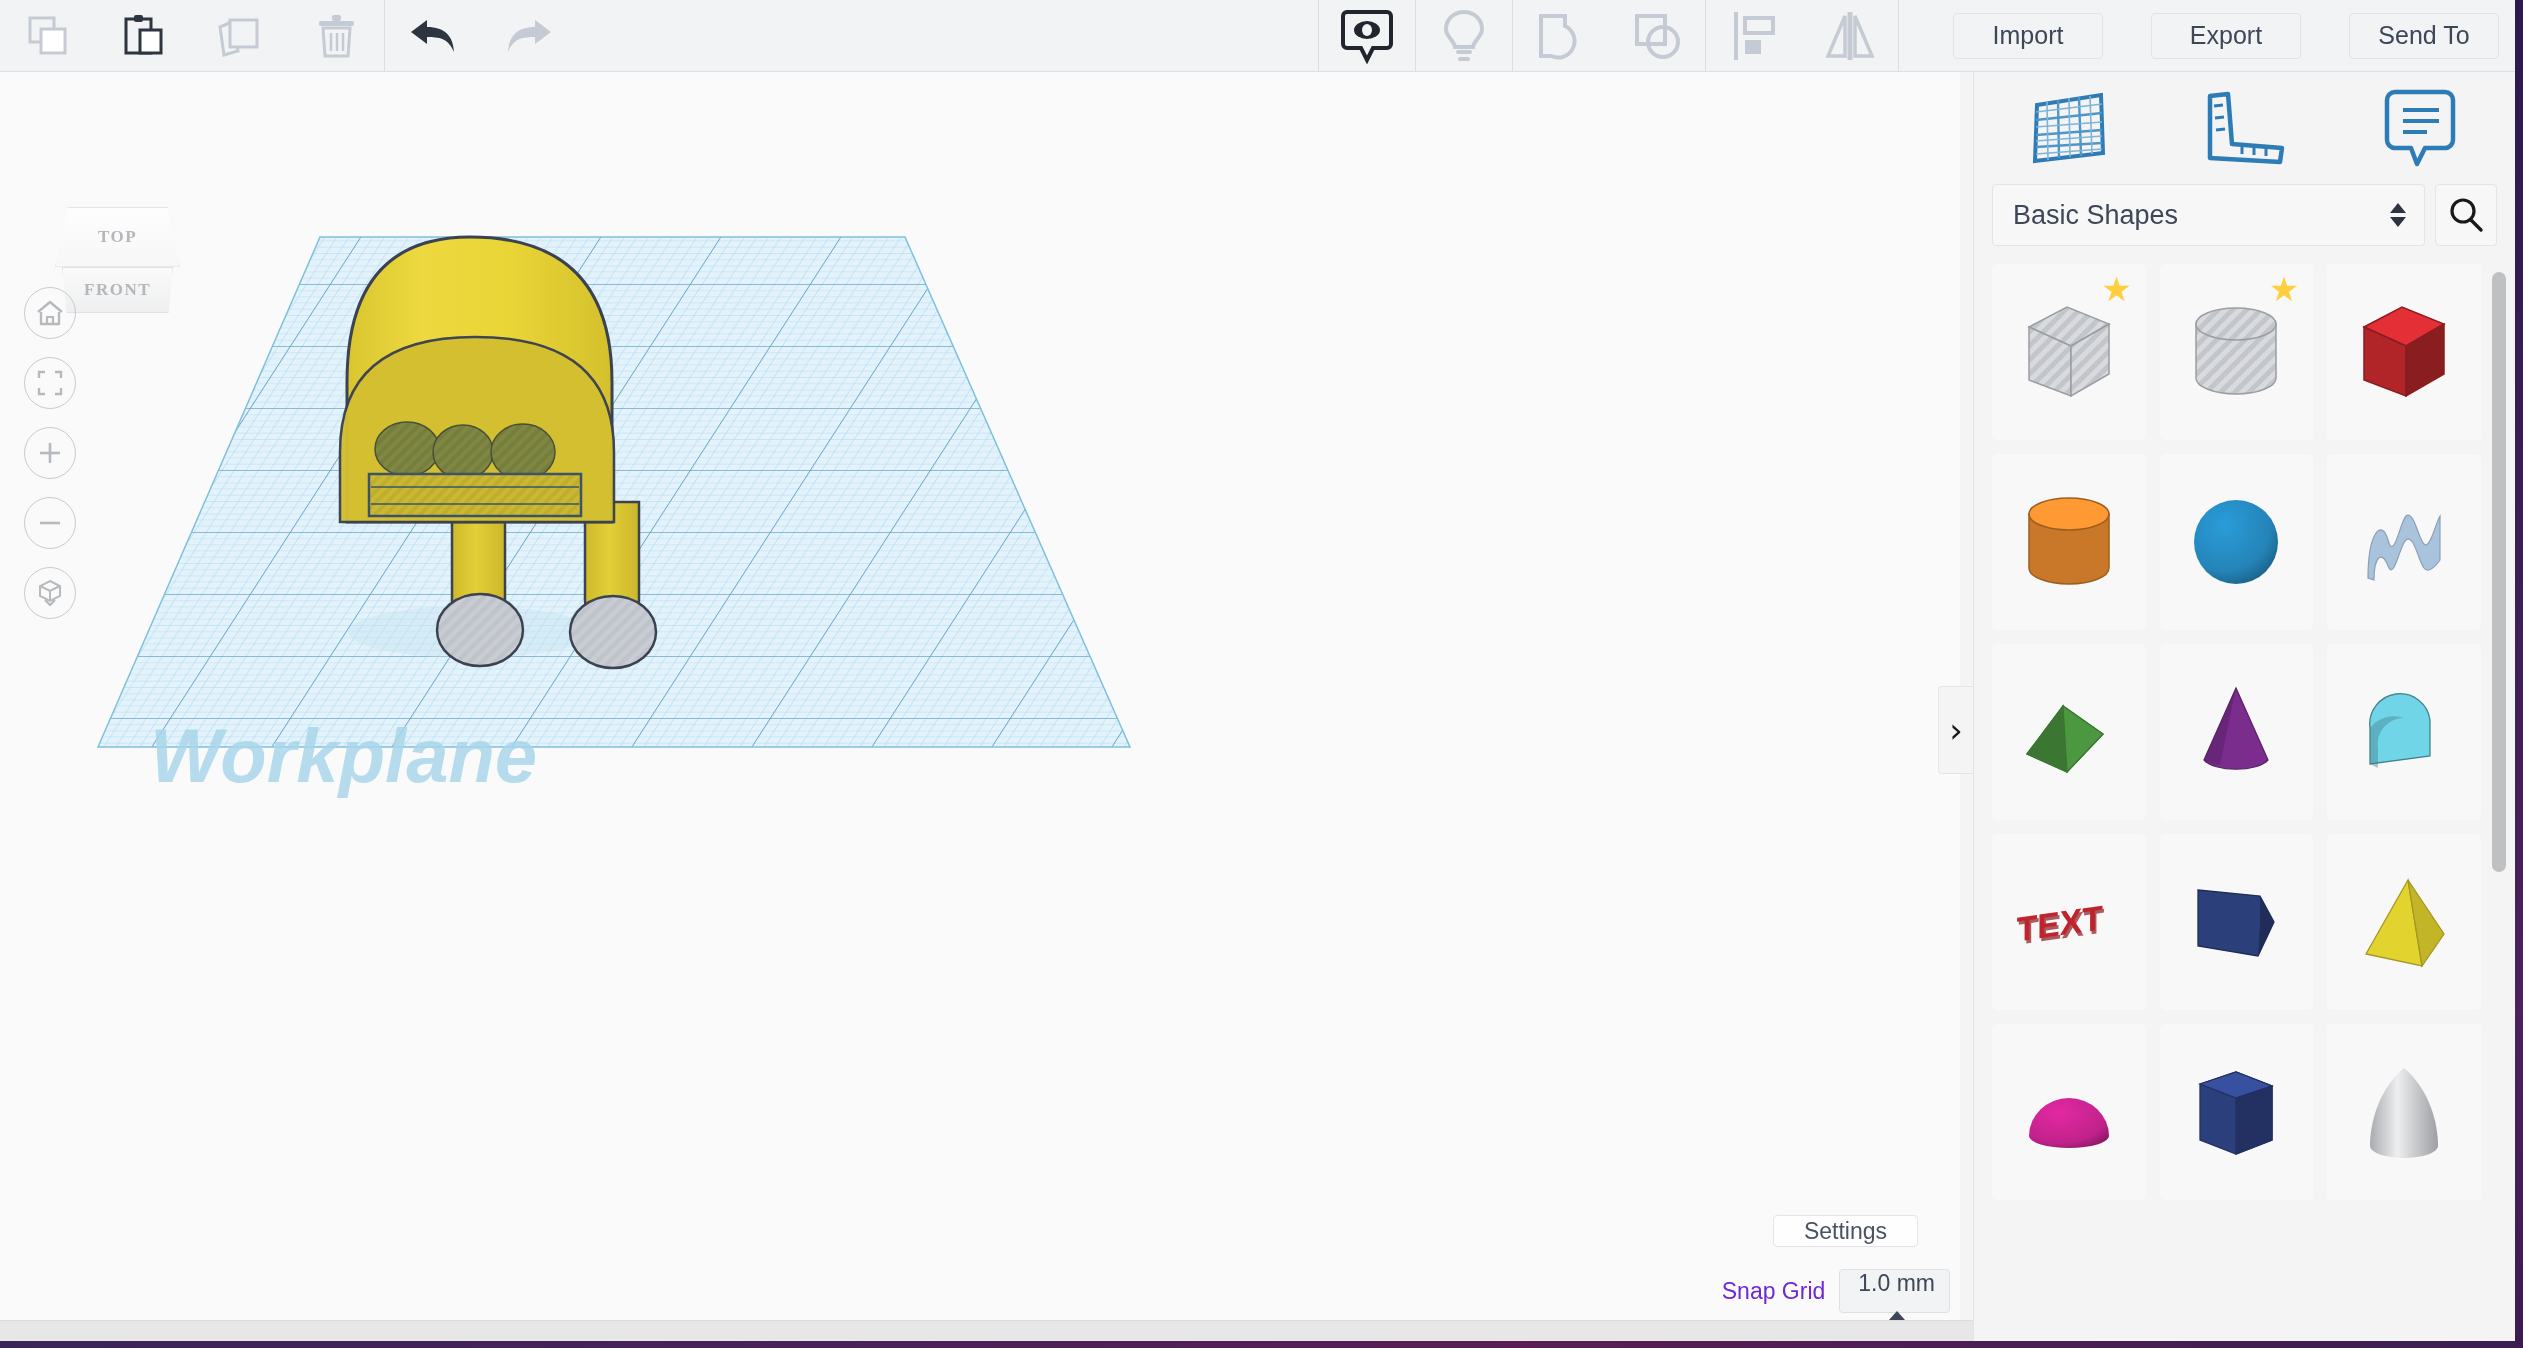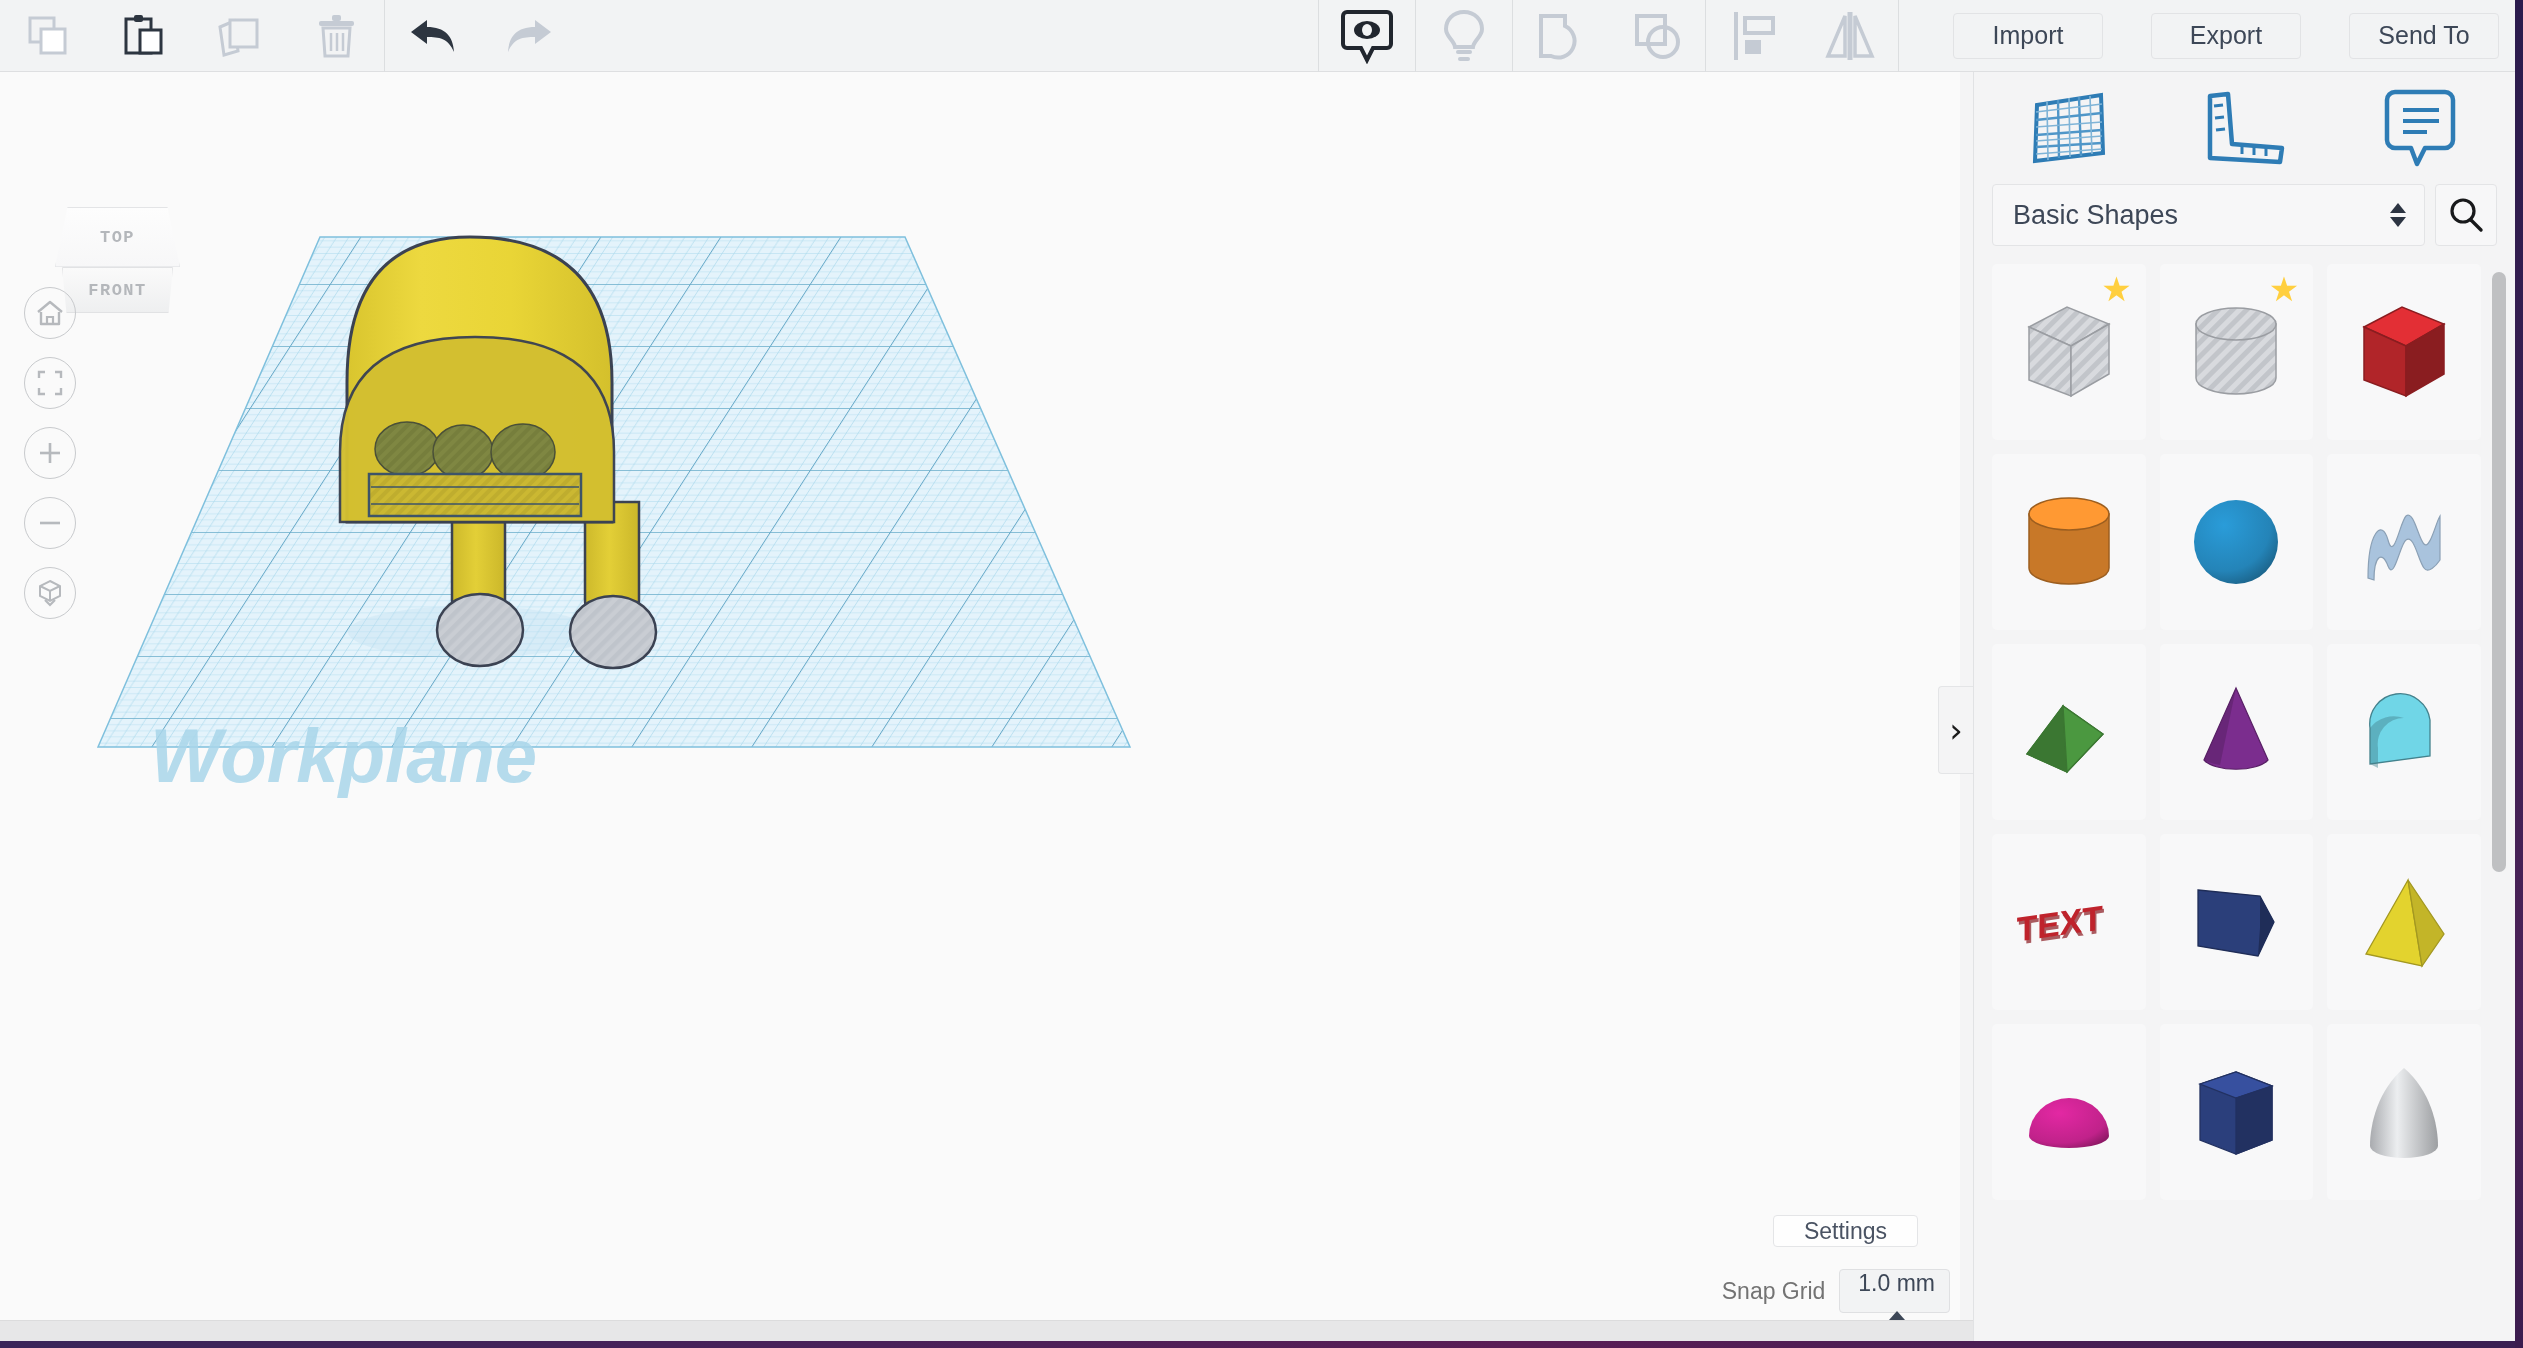--- a/index.html
+++ b/index.html
@@ -90,21 +90,21 @@
     width: 111px; height: 46px;
     background: linear-gradient(#fafafa, #eeeff0);
     border: 1px solid #e1e2e4;
     border-radius: 0 0 5px 5px;
     clip-path: polygon(0% 0%, 100% 0%, 96% 100%, 4% 100%);
     display: flex; align-items: center; justify-content: center;
   }
   .vc-label {
     font-size: 17px; font-weight: bold; letter-spacing: 1.5px;
     color: #b4b7bb;
-    font-family: Liberation Mono, monospace;
+    font-family: Liberation Serif, serif;
   }
 
   
   .navcol {
     position: absolute; left: 24px; top: 215px;
     display: flex; flex-direction: column; gap: 18px;
   }
   .nav-btn {
     width: 52px; height: 52px;
     border-radius: 50%;
@@ -135,21 +135,21 @@
     background: rgba(255,255,255,0.72);
     border: 1px solid #e4e5e7;
     border-radius: 4px;
     color: #4a5363; font-size: 23px;
     cursor: pointer;
   }
   .snapgrid {
     position: absolute; right: 10px; bottom: 12px;
     display: flex; align-items: center; gap: 14px;
   }
-  .snapgrid-label { color: #737373; font-size: 23px; }
+  .snapgrid-label { color: #6d28d9; font-size: 23px; }
   .snapgrid-select {
     height: 44px; padding: 0 14px 0 18px;
     display: flex; align-items: center; gap: 14px;
     background: #f2f3f4;
     border: 1px solid #dfe0e2;
     border-radius: 4px;
     color: #3d4757; font-size: 23px;
     cursor: pointer;
     flex-direction: column;
   }

